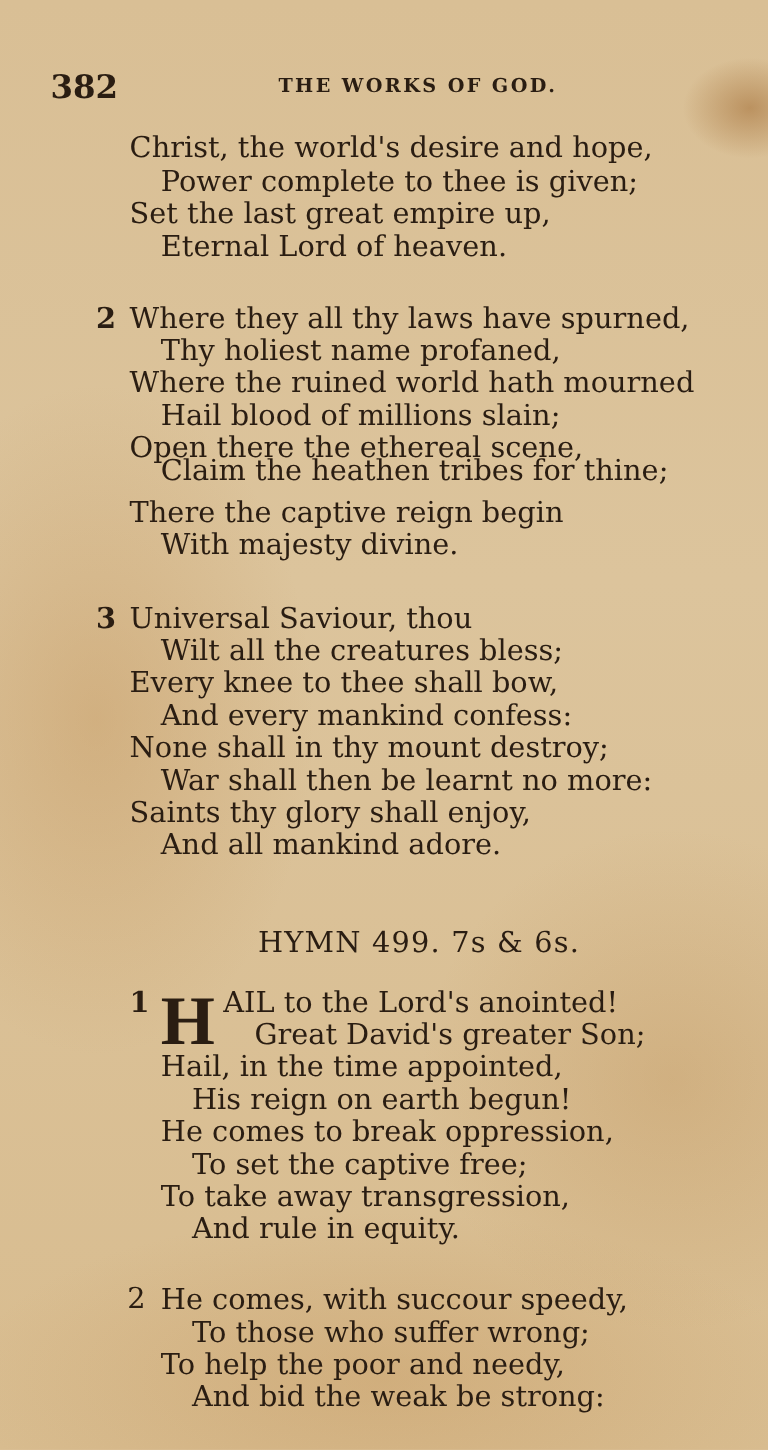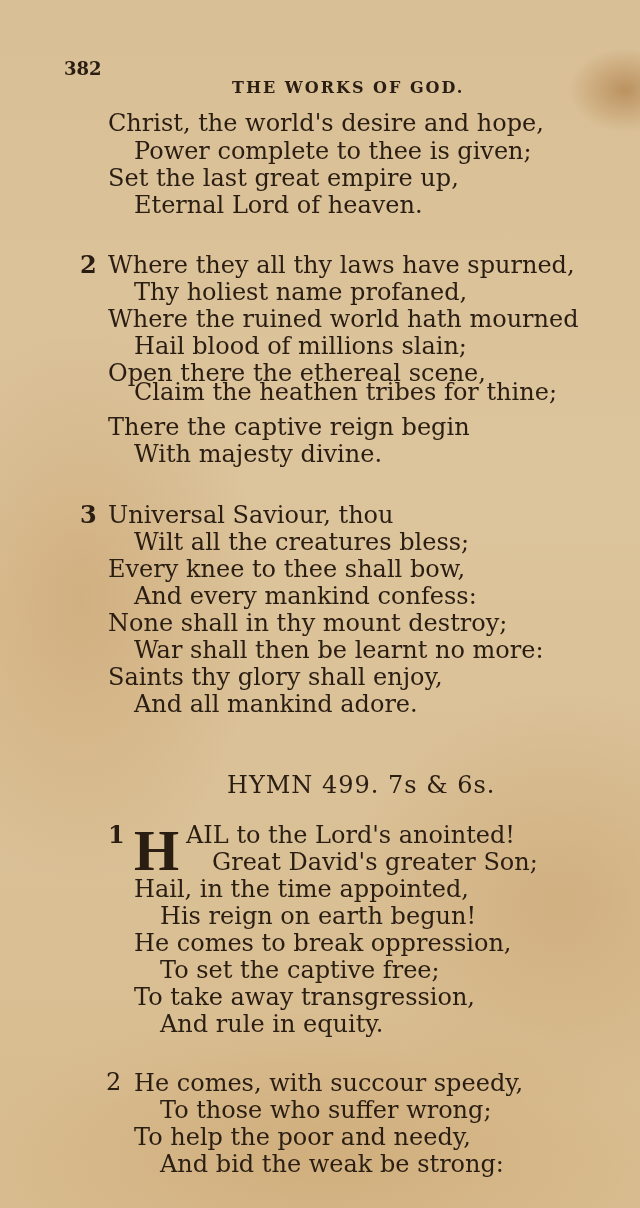--- a/index.html
+++ b/index.html
@@ -9,25 +9,25 @@
     background-image:
       radial-gradient(ellipse 80px 60px at 625px 90px, rgba(150,90,30,0.45), rgba(150,90,30,0) 70%),
       radial-gradient(ellipse 260px 400px at 80px 600px, rgba(190,140,80,0.35), rgba(190,140,80,0) 70%),
       radial-gradient(ellipse 300px 300px at 560px 900px, rgba(180,130,70,0.25), rgba(180,130,70,0) 70%),
       radial-gradient(ellipse 500px 200px at 320px 1150px, rgba(190,140,80,0.3), rgba(190,140,80,0) 70%),
       linear-gradient(180deg, #d9bf95 0%, #dcc49c 40%, #d8bc8f 100%);
     font-family: "DejaVu Serif", "Liberation Serif", serif;
     color: #2a1d12;
   }
   .abs { position: absolute; white-space: nowrap; }
-  .pagenum { left: 64px; top: 58px; font-size: 18px; font-weight: bold; }
-  .running-head { left: 232px; top: 62px; font-size: 16px; font-weight: bold; letter-spacing: 2px; margin-top: 16px; }
+  .pagenum { left: 42px; top: 58px; font-size: 27px; font-weight: bold; }
+  .running-head { left: 232px; top: 62px; font-size: 16px; font-weight: bold; letter-spacing: 2px; }
   .line { font-size: 24px; line-height: 30px; }
   .vnum { font-size: 24px; font-weight: bold; }
-  .hymn-title { left: 215px; top: 771px; font-size: 24px; letter-spacing: 1px; margin-left: 12px; }
+  .hymn-title { left: 215px; top: 771px; font-size: 24px; letter-spacing: 1px; }
   .dropcap { left: 134px; top: 822px; font-size: 58px; line-height: 58px; font-weight: bold; font-family: "Liberation Serif", serif; }
 </style>
 </head>
 <body>
 
 <div class="abs pagenum">382</div>
 <div class="abs running-head">THE WORKS OF GOD.</div>
 
 <div class="abs line" style="left:108px;top:108px">Christ, the world's desire and hope,</div>
 <div class="abs line" style="left:134px;top:136px">Power complete to thee is given;</div>

